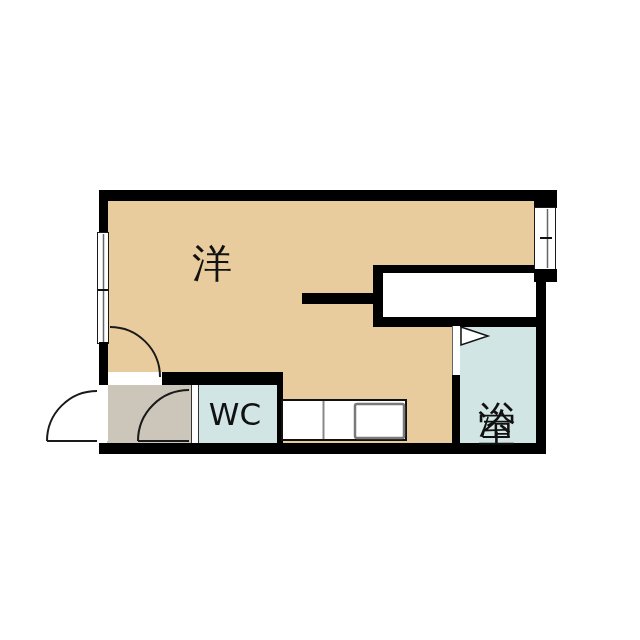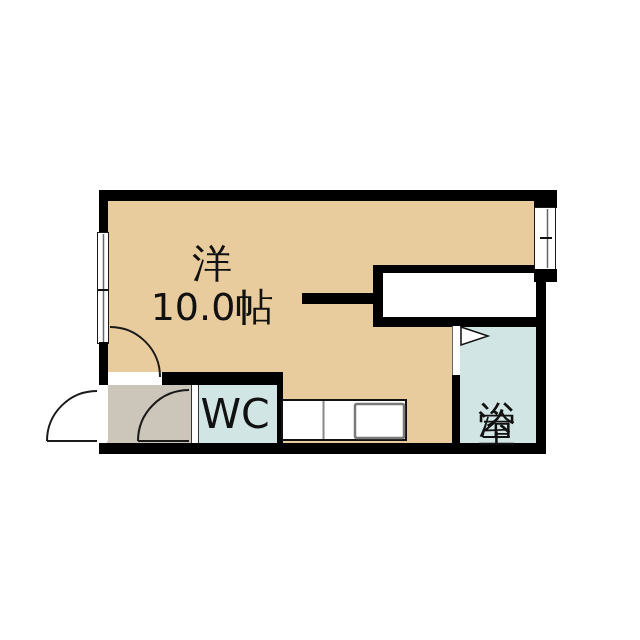--- a/index.html
+++ b/index.html
@@ -10,21 +10,21 @@
   .abs{position:absolute;box-sizing:border-box;}
   .wall{background:var(--wall-black,#000);}
   .opening{background:#fff;}
   .floor-main{background:var(--room-tan,#e8cc9e);}
   .floor-wet{background:var(--wet-area-cyan,#d2e5e5);}
   .floor-entry{background:var(--entry-gray,#cbc6b9);}
   .window{background:#fff;border:1.5px solid #1a1a1a;}
   .label{position:absolute;color:#111;transform:translate(-50%,-50%);white-space:nowrap;line-height:1;}
   #room-type-label{left:212px;top:263px;font-size:40px;}
   #room-area-label{left:212px;top:307px;font-size:38px;}
-  #wc-label{left:235px;top:414px;font-size:41px;}
+  #wc-label{left:235px;top:414px;font-size:31px;}
   #bath-label{left:497px;top:377px;font-size:38px;writing-mode:vertical-rl;letter-spacing:6px;}
   #counter{background:#fff;border:2px solid #111;}
   #wc-door-strip{background:#fff;border-left:1px solid #333;border-right:1px solid #333;}
   #bath-door-strip{background:#fff;border-left:1px solid #666;}
   svg{position:absolute;left:0;top:0;}
 </style>
 </head>
 <body>
 
 <div id="canvas">
@@ -75,16 +75,15 @@
     <line x1="98" y1="290" x2="108" y2="290" stroke="#111" stroke-width="2"></line>
 
     <line x1="547.5" y1="209" x2="547.5" y2="268" stroke="#666" stroke-width="1.5"></line>
     <line x1="540" y1="238" x2="552" y2="238" stroke="#111" stroke-width="2"></line>
 
     <line x1="323.5" y1="401" x2="323.5" y2="439" stroke="#888" stroke-width="2"></line>
     <rect x="355" y="404" width="49" height="34" rx="2" fill="#ffffff" stroke="#7a7a7a" stroke-width="2.5"></rect>
   </svg>
 
   <div class="label" id="room-type-label">洋</div>
-  <div class="label" id="room-area-label">10.0帖</div>
   <div class="label" id="wc-label">WC</div>
   <div class="label" id="bath-label">浴室</div>
 </div>
 
 </body></html>

